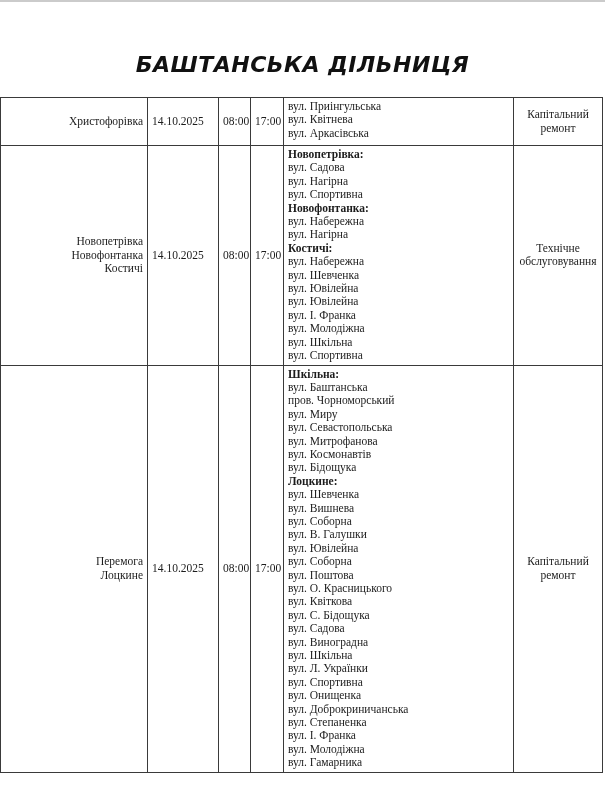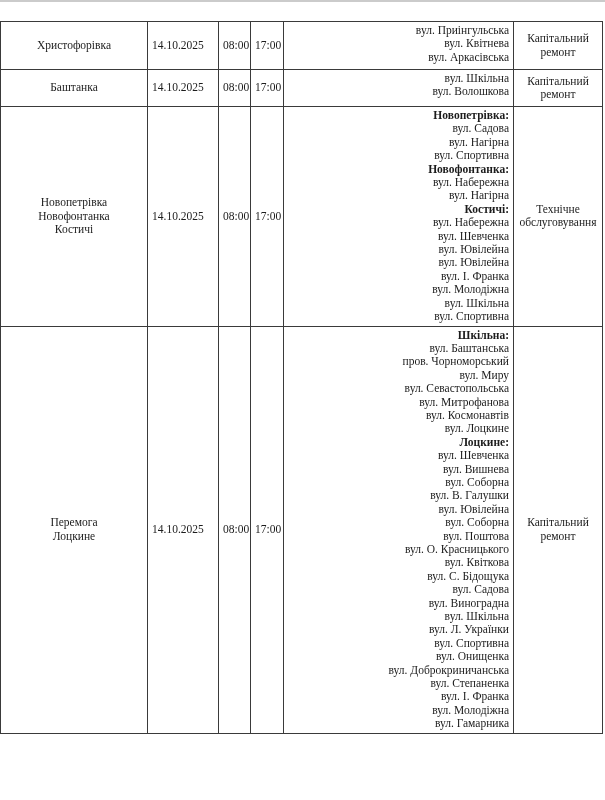--- a/index.html
+++ b/index.html
@@ -30,32 +30,33 @@
     margin-left:0;
   }
   table.schedule td{
     border:1px solid #3a3a3a;
     font-size:11.5px;
     line-height:13.4px;
     padding:2px 4px;
     overflow:hidden;
     color:#1c1c1c;
   }
-  td.c-settlement{vertical-align:middle;text-align:center;}
+  td.c-settlement{vertical-align:middle;text-align:right;}
   td.c-date{vertical-align:middle;text-align:left;}
   td.c-time{vertical-align:middle;text-align:left;padding:2px 1px;}
-  td.c-streets{vertical-align:top;text-align:right;padding:2px 5px;}
+  td.c-streets{vertical-align:top;text-align:left;padding:2px 5px;}
   td.c-work{vertical-align:middle;text-align:center;padding:2px 5px;}
   .hdr{font-weight:bold;}
 </style>
 </head>
 <body>
 
 <div class="page">
   <div class="top-bar"></div>
+  <h1 class="title">БАШТАНСЬКА ДІЛЬНИЦЯ</h1>
   <table class="schedule">
     <colgroup>
       <col style="width:147px">
       <col style="width:71px">
       <col style="width:32px">
       <col style="width:33px">
       <col style="width:230px">
       <col style="width:89px">
     </colgroup>
     <tbody>
@@ -63,33 +64,20 @@
           <td class="c-settlement">
             <div>Христофорівка</div>
           </td>
           <td class="c-date">14.10.2025</td>
           <td class="c-time">08:00</td>
           <td class="c-time">17:00</td>
           <td class="c-streets">
             <div>вул. Приінгульська</div>
             <div>вул. Квітнева</div>
             <div>вул. Аркасівська</div>
-          </td>
-          <td class="c-work">Капітальний ремонт</td>
-        </tr>
-        <tr class="row" style="height: 37px;">
-          <td class="c-settlement">
-            <div>Баштанка</div>
-          </td>
-          <td class="c-date">14.10.2025</td>
-          <td class="c-time">08:00</td>
-          <td class="c-time">17:00</td>
-          <td class="c-streets">
-            <div>вул. Шкільна</div>
-            <div>вул. Волошкова</div>
           </td>
           <td class="c-work">Капітальний ремонт</td>
         </tr>
         <tr class="row" style="height: 216px;">
           <td class="c-settlement">
             <div>Новопетрівка</div>
             <div>Новофонтанка</div>
             <div>Костичі</div>
           </td>
           <td class="c-date">14.10.2025</td>
@@ -124,21 +112,21 @@
           <td class="c-time">08:00</td>
           <td class="c-time">17:00</td>
           <td class="c-streets">
             <div class="hdr">Шкільна:</div>
             <div>вул. Баштанська</div>
             <div>пров. Чорноморський</div>
             <div>вул. Миру</div>
             <div>вул. Севастопольська</div>
             <div>вул. Митрофанова</div>
             <div>вул. Космонавтів</div>
-            <div>вул. Лоцкине</div>
+            <div>вул. Бідощука</div>
             <div class="hdr">Лоцкине:</div>
             <div>вул. Шевченка</div>
             <div>вул. Вишнева</div>
             <div>вул. Соборна</div>
             <div>вул. В. Галушки</div>
             <div>вул. Ювілейна</div>
             <div>вул. Соборна</div>
             <div>вул. Поштова</div>
             <div>вул. О. Красницького</div>
             <div>вул. Квіткова</div>

